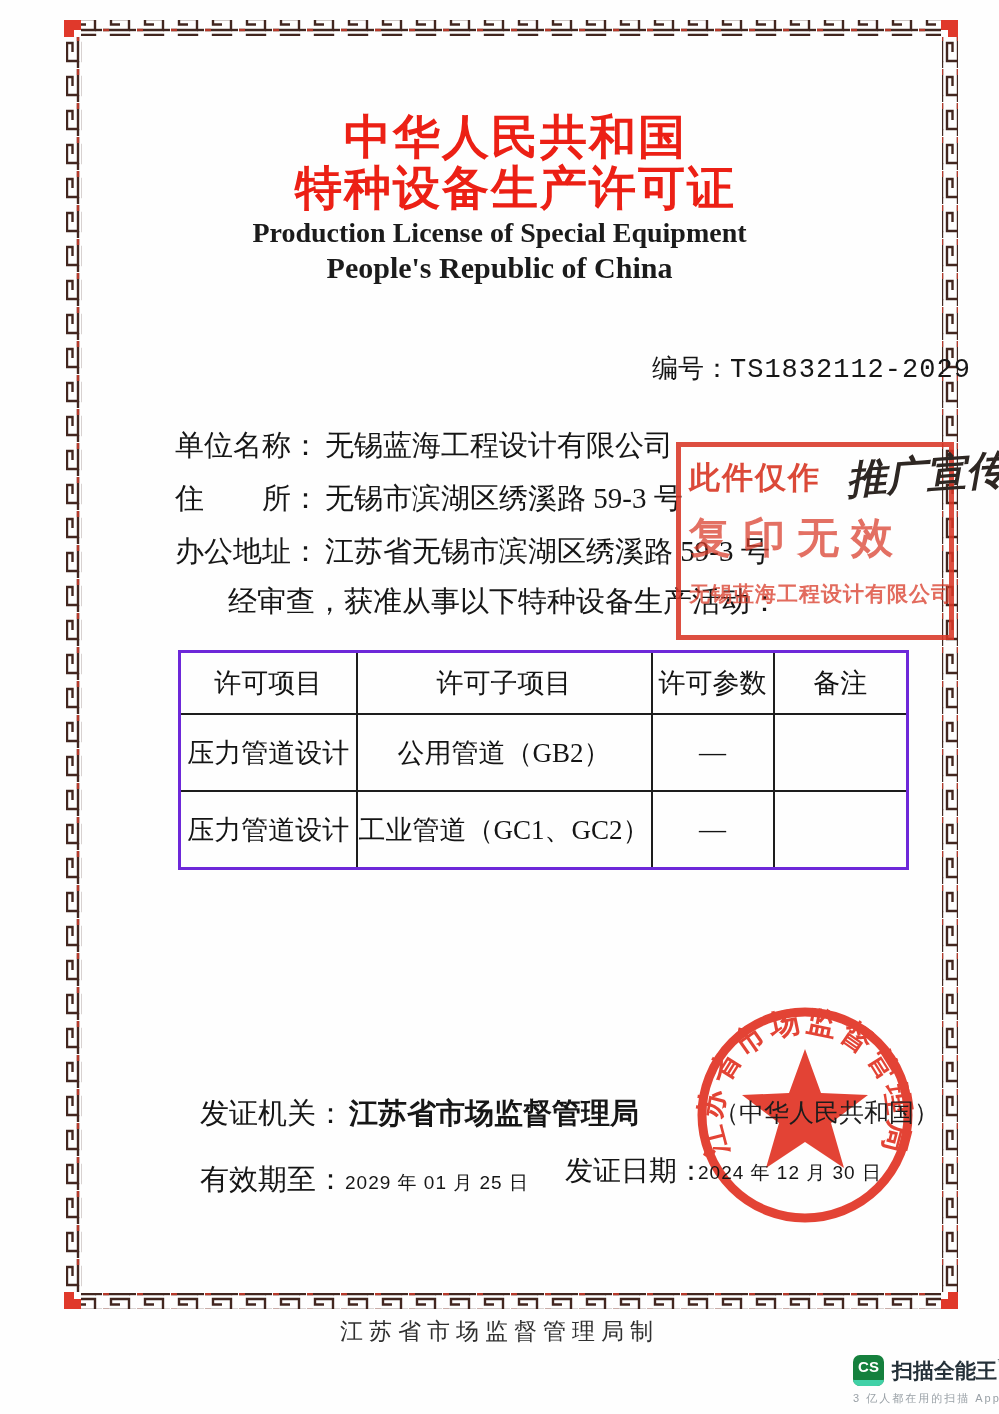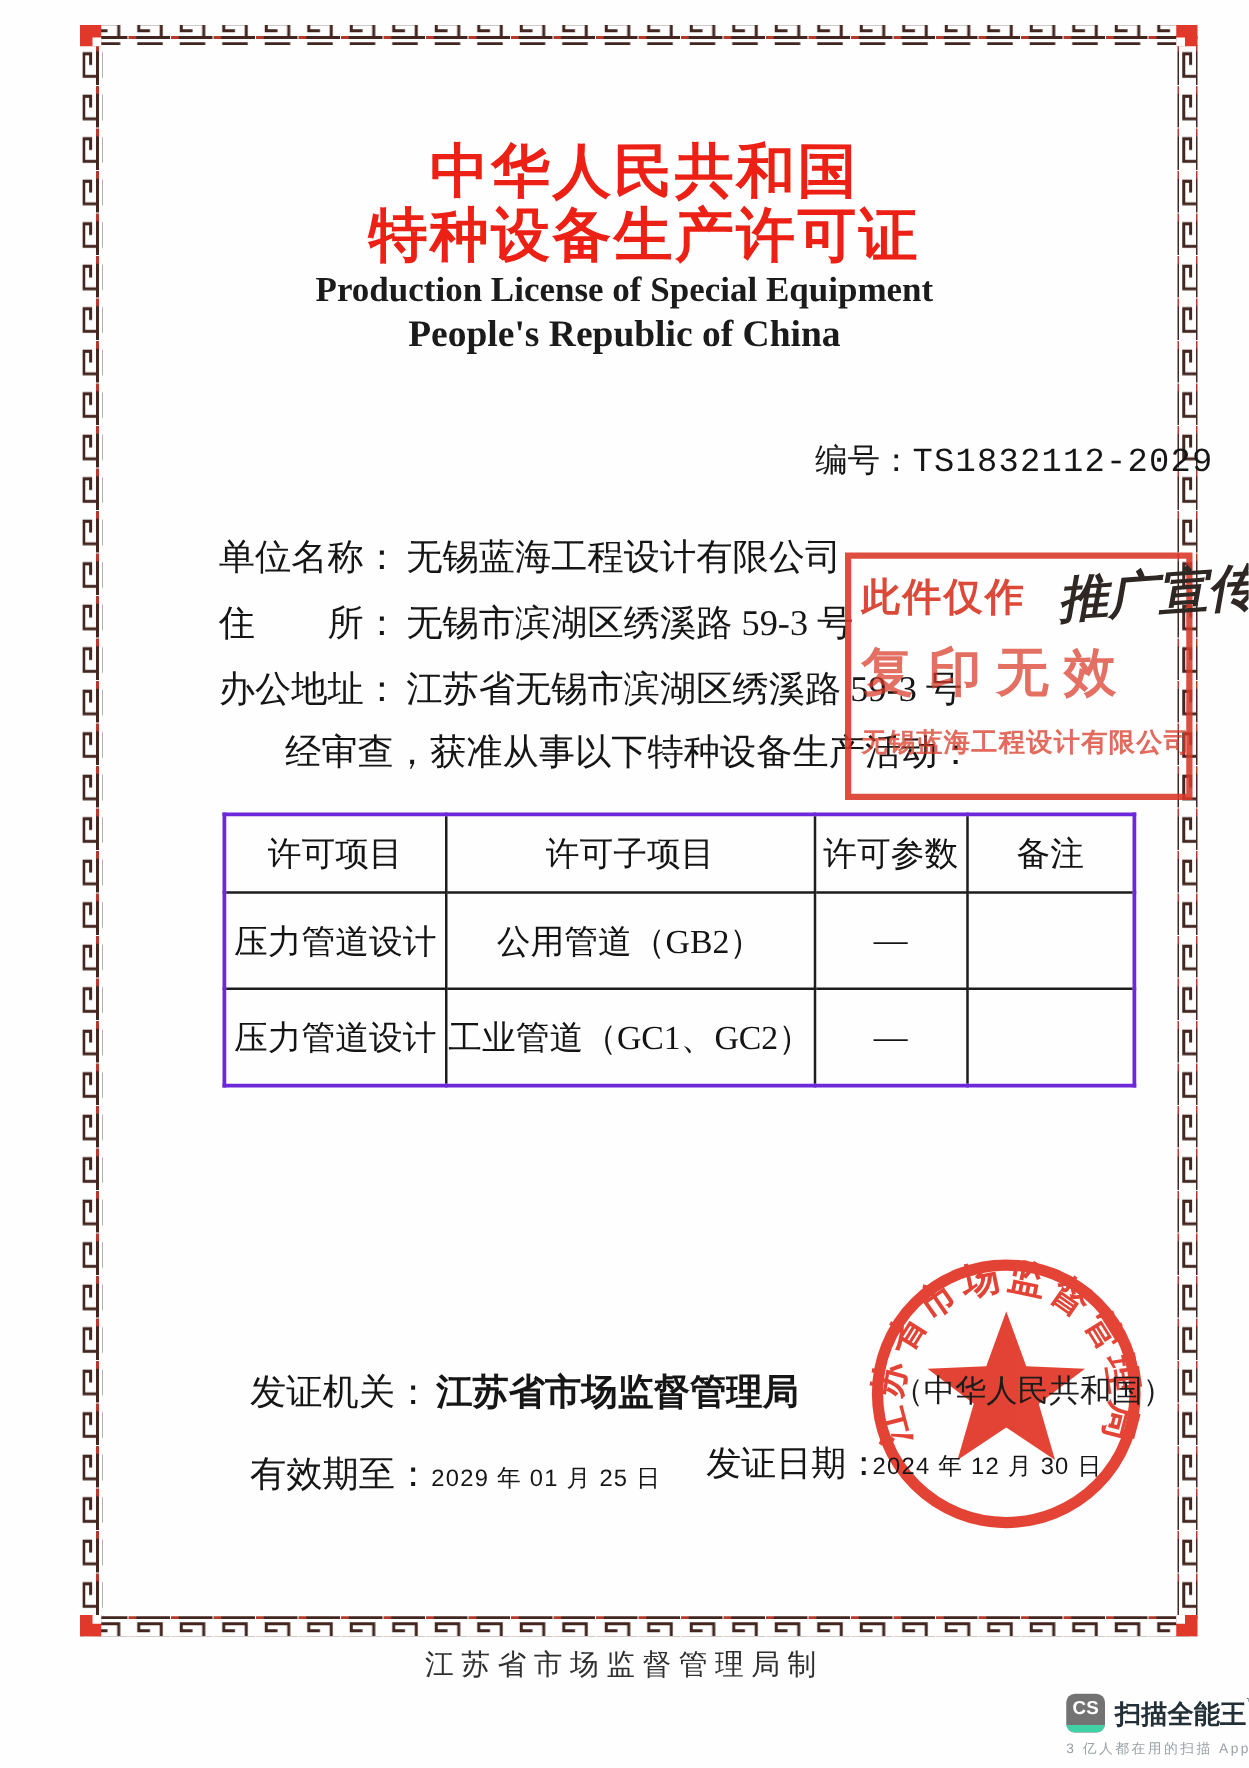--- a/index.html
+++ b/index.html
@@ -52,21 +52,21 @@
   .date{font-family:"Liberation Sans","DejaVu Sans",sans-serif;font-size:19px;letter-spacing:1px;}
   .issue-label{left:565px;top:1152px;font-size:28px;z-index:6;}
   .issue-date{left:698px;top:1160px;z-index:6;}
   .maker{left:0;right:0;top:1316px;text-align:center;font-size:23px;letter-spacing:6px;color:#303030;z-index:2;}
   
   .border-svg{left:0;top:0;z-index:1;}
   .seal-svg{left:685px;top:995px;z-index:5;opacity:.95;}
   
   .cam{left:853px;top:1355px;z-index:7;font-family:"Liberation Sans","DejaVu Sans",sans-serif;}
   .cam-row{display:flex;align-items:center;}
-  .cs-box{position:relative;width:31px;height:31px;border-radius:7px;background:#737373;overflow:hidden;flex:0 0 auto;}
+  .cs-box{position:relative;width:31px;height:31px;border-radius:7px;background:#15803d;overflow:hidden;flex:0 0 auto;}
   .cs-box .cs-txt{position:absolute;left:0;right:0;top:3px;text-align:center;color:#fff;font-weight:700;font-size:15px;}
   .cs-box .cs-strip{position:absolute;left:0;right:0;bottom:0;height:6px;background:#41d1a7;}
   .cam-brand{font-size:21px;font-weight:700;color:#243038;margin-left:8px;white-space:nowrap;}
   .cam-tm{font-size:9px;vertical-align:top;color:#243038;}
   .cam-tagline{font-size:11px;color:#9aa1a7;letter-spacing:2px;margin-top:5px;white-space:nowrap;}
 </style>
 </head>
 <body>
 
 <div class="page">

